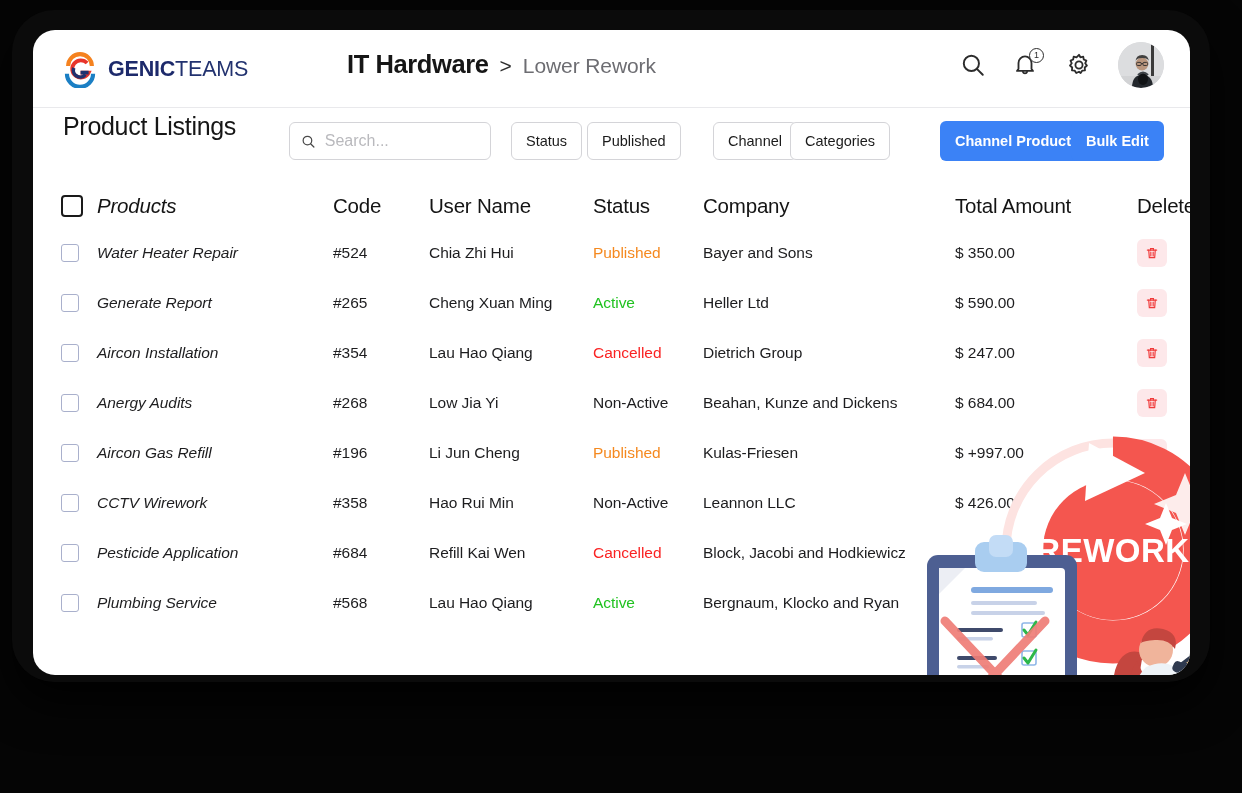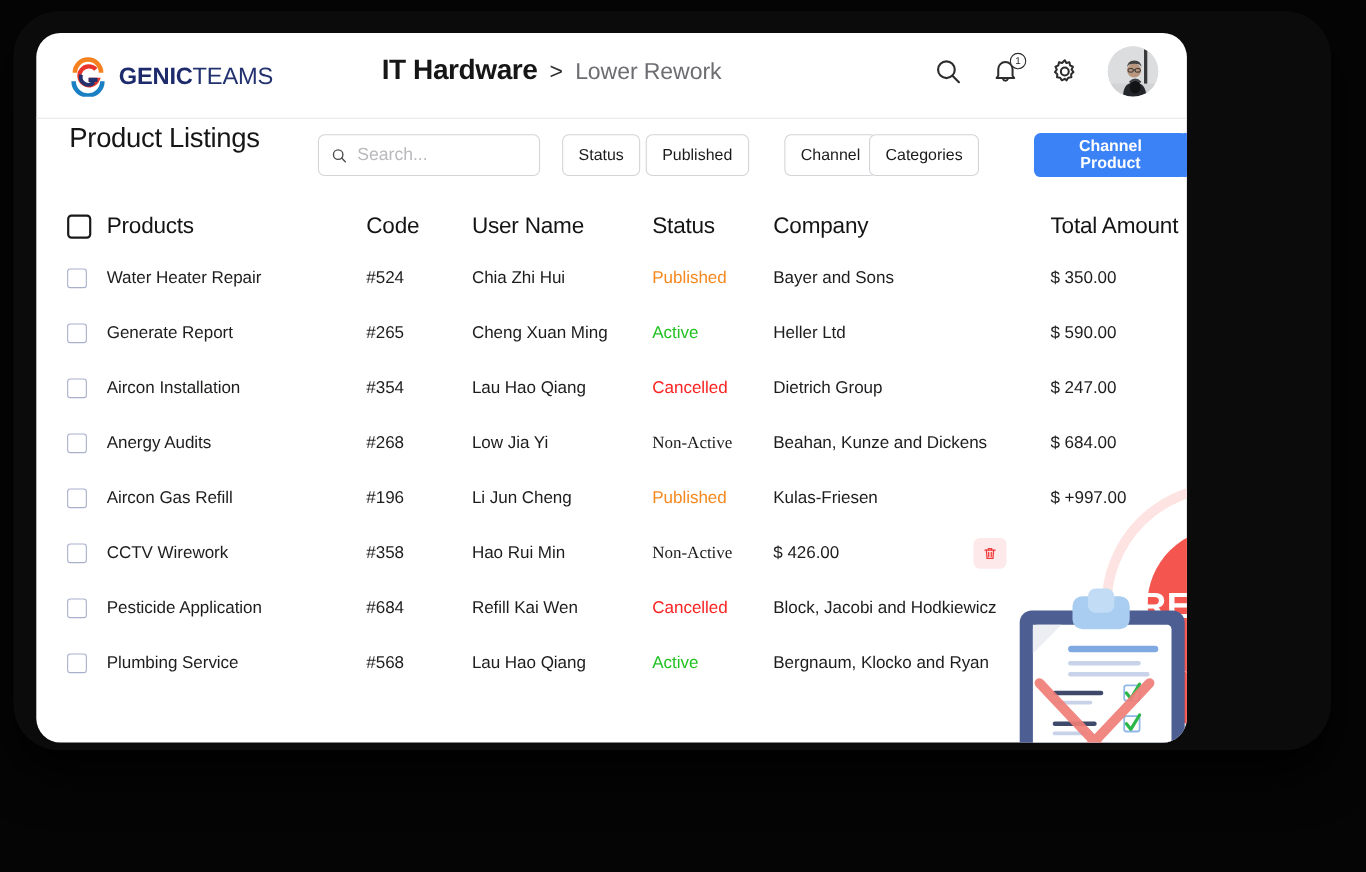--- a/index.html
+++ b/index.html
@@ -23,21 +23,21 @@
     width: 1198px; height: 672px;
     border-radius: 42px;
     background: #0b0b0b;
     box-shadow: 0 22px 44px rgba(0,0,0,0.85);
   }
 
   
   #card {
     position: absolute;
     left: 33px; top: 30px;
-    width: 1046px; height: 645px;
+    width: 1157px; height: 645px;
     background: #ffffff;
     border-radius: 22px;
     overflow: hidden;
   }
 
   
   #header {
     position: relative;
     height: 78px;
     border-bottom: 1px solid #e9e9ec;
@@ -118,21 +118,21 @@
   }
 
   
   #table { position: relative; padding: 0 28px; }
   .trow {
     display: flex; align-items: center;
     height: 50px;
   }
   .thead { height: 44px; }
   .c-check   { width: 36px; flex: 0 0 36px; display:flex; align-items:center; }
-  .c-prod    { width: 236px; flex: 0 0 236px; }
+  .c-prod    { width: 236px; flex: 0 0 236px; font-style: italic; }
   .c-code    { width: 96px; flex: 0 0 96px; }
   .c-user    { width: 164px; flex: 0 0 164px; }
   .c-status  { width: 110px; flex: 0 0 110px; }
   .c-company { width: 252px; flex: 0 0 252px; }
   .c-amount  { width: 182px; flex: 0 0 182px; }
   .c-del     { width: 60px; flex: 0 0 60px; }
 
   .thead .c-prod, .thead .c-code, .thead .c-user, .thead .c-status,
   .thead .c-company, .thead .c-amount, .thead .c-del {
     font-size: 20.5px; color: #141414; font-weight: 400; letter-spacing: -0.2px;
@@ -143,21 +143,21 @@
   .cb {
     width: 18px; height: 18px; border-radius: 3px;
     border: 1.6px solid #a9b0cc; background: #fff;
     cursor: pointer; display: block;
   }
   .cb.head { width: 22px; height: 22px; border-color: #1a1a1a; border-width: 2px; border-radius: 4px; }
 
   .st-published { color: #f5891f; }
   .st-active    { color: #21c221; }
   .st-cancelled { color: #fa2323; }
-  .st-non       { color: #1d1d1f; font-family: Liberation Serif, serif; }
+  .st-non       { color: #1d1d1f; }
 
   .del-btn {
     width: 30px; height: 28px; border-radius: 6px;
     background: #fde8ea; border: none; cursor: pointer;
     display: flex; align-items: center; justify-content: center;
   }
   .del-btn svg { width: 14px; height: 14px; color: #f03a3a; display:block; }
 
   
   #illo {
@@ -380,20 +380,21 @@
             </div>
           </div>
           <div class="trow">
             <div class="c-check">
               <span class="cb"></span>
             </div>
             <div class="c-prod cell">CCTV Wirework</div>
             <div class="c-code cell">#358</div>
             <div class="c-user cell">Hao Rui Min</div>
             <div class="c-status cell st-non">Non-Active</div>
+            <div class="c-company cell">Leannon LLC</div>
             <div class="c-amount cell">$ 426.00</div>
             <div class="c-del">
               <button class="del-btn">
                 <svg viewBox="0 0 24 24" fill="none" stroke="currentColor" stroke-width="2" stroke-linecap="round">
                   <path d="M4 7h16"></path>
                   <path d="M9.5 7V4.6h5V7"></path>
                   <path d="M6.4 7l1 13h9.2l1-13"></path>
                   <path d="M10 10.5v6.5M14 10.5v6.5"></path>
                 </svg>
               </button>

